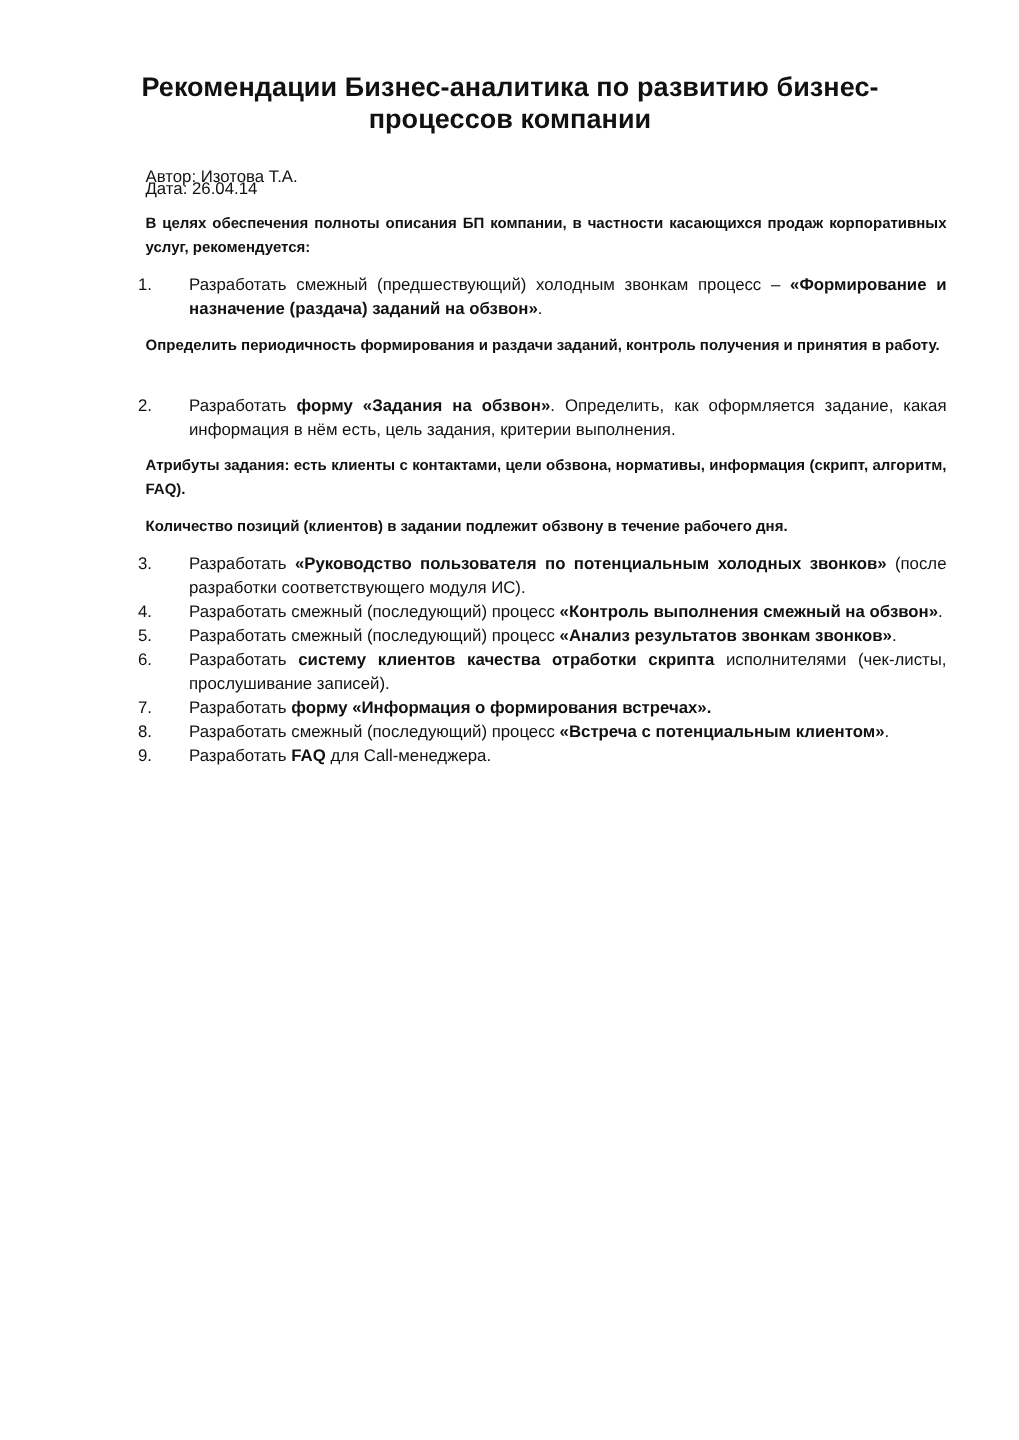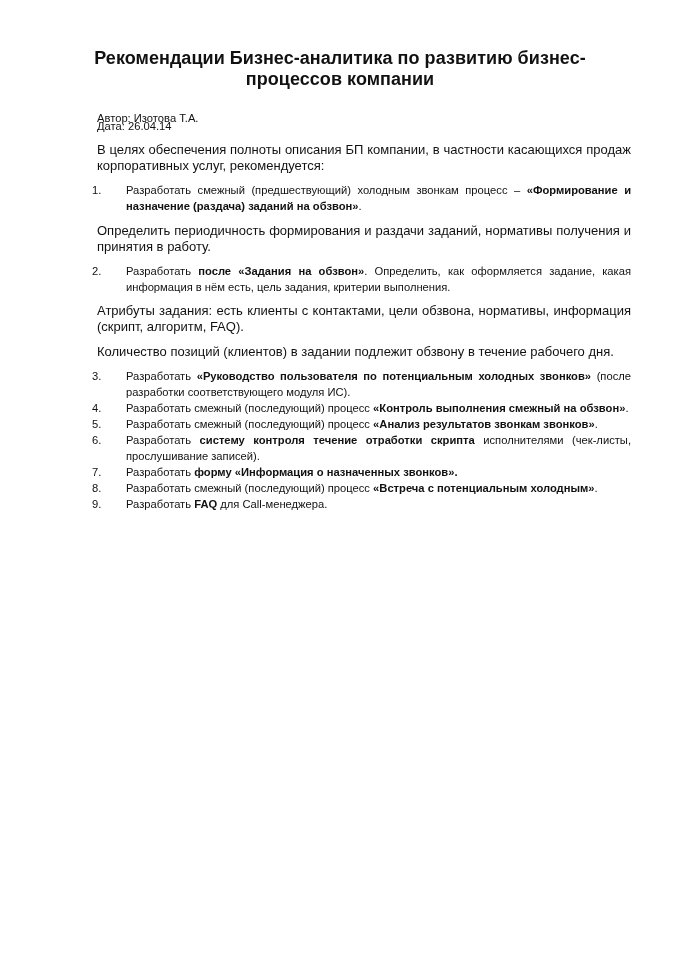--- a/index.html
+++ b/index.html
@@ -2,22 +2,22 @@
 <html><head>
 <meta charset="utf-8">
 <style>
   html, body { margin: 0; padding: 0; background: #ffffff; }
   body { width: 679px; height: 960px; position: relative; overflow: hidden;
          font-family: "Liberation Sans", sans-serif; color: #111; }
   .page { position: absolute; left: 0; top: 0; width: 679px; height: 960px; background: #fff; }
   .title { position: absolute; left: 60px; width: 560px; top: 48px; text-align: center;
            font-weight: bold; font-size: 18px; letter-spacing: 0.05px; }
   .line { position: absolute; left: 97px; font-size: 11.2px; white-space: nowrap; }
-  .para { position: absolute; left: 97px; width: 534px; font-size: 13px; line-height: 16px;
-          text-align: justify; }
+  .para { position: absolute; left: 97px; width: 534px; font-size: 10px; line-height: 16px;
+          text-align: justify; font-weight: bold; }
   .para.last-left { text-align-last: left; }
   .li { position: absolute; left: 92px; width: 539px; font-size: 11.2px; line-height: 16px; }
   .li .num { position: absolute; left: 0; top: 0; width: 20px; }
   .li .body { margin-left: 34px; text-align: justify; text-align-last: left; display: block; }
   b { font-weight: bold; }
 </style>
 </head>
 <body>
 
 <div class="page">
@@ -27,25 +27,25 @@
   <div class="line" style="top:112px;">Автор: Изотова Т.А.</div>
   <div class="line" style="top:120px;">Дата: 26.04.14</div>
 
   <div class="para last-left" style="top:142px;">В целях обеспечения полноты описания БП компании, в частности касающихся продаж корпоративных услуг, рекомендуется:</div>
 
   <div class="li" style="top:182px;">
     <span class="num">1.</span>
     <span class="body"><span>Разработать смежный (предшествующий) холодным звонкам процесс – </span><b>«Формирование и назначение (раздача) заданий на обзвон»</b><span>.</span></span>
   </div>
 
-  <div class="para last-left" style="top:223px;">Определить периодичность формирования и раздачи заданий, нормативы получения и принятия в работу.</div>
+  <div class="para last-left" style="top:223px;">Определить периодичность формирования и раздачи заданий, контроль получения и принятия в работу.</div>
 
   <div class="li" style="top:263px;">
     <span class="num">2.</span>
-    <span class="body"><span>Разработать </span><b>после «Задания на обзвон»</b><span>. Определить, как оформляется задание, какая информация в нём есть, цель задания, критерии выполнения.</span></span>
+    <span class="body"><span>Разработать </span><b>форму «Задания на обзвон»</b><span>. Определить, как оформляется задание, какая информация в нём есть, цель задания, критерии выполнения.</span></span>
   </div>
 
   <div class="para last-left" style="top:344px;">Количество позиций (клиентов) в задании подлежит обзвону в течение рабочего дня.</div>
 
   <div class="para last-left" style="top:303px;">Атрибуты задания: есть клиенты с контактами, цели обзвона, нормативы, информация (скрипт, алгоритм, FAQ).</div>
 
   <div class="li" style="top:368px;">
     <span class="num">3.</span>
     <span class="body"><span>Разработать </span><b>«Руководство пользователя по потенциальным холодных звонков»</b><span> (после разработки соответствующего модуля ИС).</span></span>
   </div>
@@ -55,31 +55,31 @@
     <span class="body"><span>Разработать смежный (последующий) процесс </span><b>«Контроль выполнения смежный на обзвон»</b><span>.</span></span>
   </div>
 
   <div class="li" style="top:416px;">
     <span class="num">5.</span>
     <span class="body"><span>Разработать смежный (последующий) процесс </span><b>«Анализ результатов звонкам звонков»</b><span>.</span></span>
   </div>
 
   <div class="li" style="top:432px;">
     <span class="num">6.</span>
-    <span class="body"><span>Разработать </span><b>систему контроля течение отработки скрипта</b><span> исполнителями (чек-листы, прослушивание записей).</span></span>
+    <span class="body"><span>Разработать </span><b>систему клиентов качества отработки скрипта</b><span> исполнителями (чек-листы, прослушивание записей).</span></span>
   </div>
 
   <div class="li" style="top:464px;">
     <span class="num">7.</span>
-    <span class="body"><span>Разработать </span><b>форму «Информация о назначенных звонков».</b></span>
+    <span class="body"><span>Разработать </span><b>форму «Информация о формирования встречах».</b></span>
   </div>
 
   <div class="li" style="top:480px;">
     <span class="num">8.</span>
-    <span class="body"><span>Разработать смежный (последующий) процесс </span><b>«Встреча с потенциальным холодным»</b><span>.</span></span>
+    <span class="body"><span>Разработать смежный (последующий) процесс </span><b>«Встреча с потенциальным клиентом»</b><span>.</span></span>
   </div>
 
   <div class="li" style="top:496px;">
     <span class="num">9.</span>
     <span class="body"><span>Разработать </span><b>FAQ</b><span> для Call-менеджера.</span></span>
   </div>
 
 </div>
 
 </body></html>

